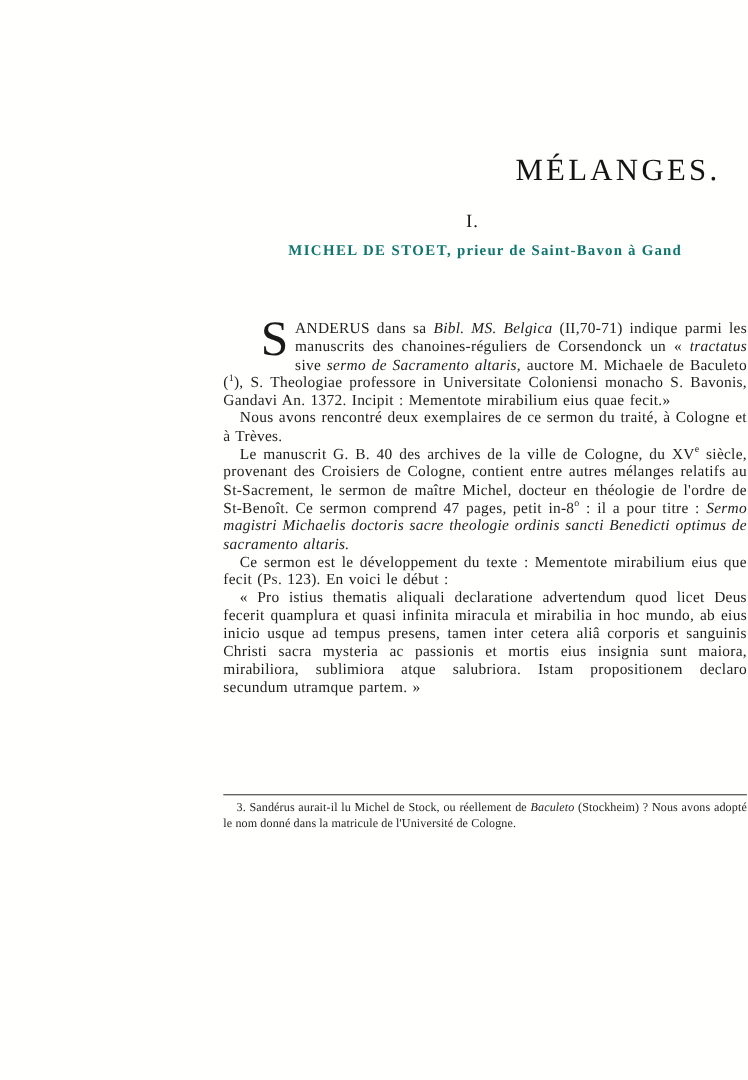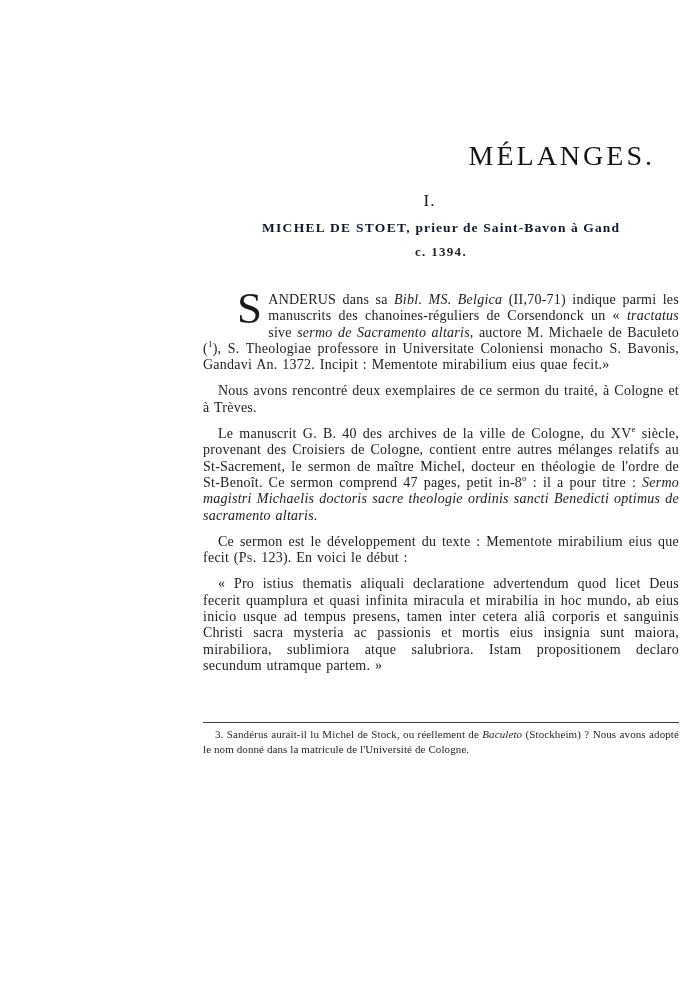--- a/index.html
+++ b/index.html
@@ -16,36 +16,36 @@
     text-align:right;font-size:28px;font-weight:normal;
     letter-spacing:3px;color:#141414;
   }
   .section-no{
     position:absolute;top:191px;left:192px;width:475px;
     text-align:center;font-size:17px;color:#1a1a1a;letter-spacing:1px;
   }
   .subtitle{
     position:absolute;top:220px;left:203px;width:476px;
     text-align:center;font-size:13.5px;font-weight:bold;
-    letter-spacing:0.7px;color:#0f172a;
+    letter-spacing:0.7px;color:#0f766e;
   }
   .sub-name{letter-spacing:1.3px;}
   .sub-rest{letter-spacing:1.1px;}
   .sub-date{
     position:absolute;top:244px;left:203px;width:476px;
     text-align:center;font-size:13px;font-weight:bold;letter-spacing:1.3px;
   }
   .body-text{
     position:absolute;top:292px;left:203px;width:476px;
     font-size:14px;line-height:16.3px;
     text-align:justify;letter-spacing:0.25px;word-spacing:1px;
     color:#202020;
   }
   .para{margin:0;padding:0;}
-  .para.indent{text-indent:15px;margin-top:10px;}
+  .para.indent{text-indent:15px;}
   .dropcap{
     float:left;
     font-size:45px;line-height:33px;height:33px;
     margin-left:34px;margin-right:6px;
     color:#1a1a1a;
   }
   .seg-p{}
   .seg-i{font-style:italic;}
   .seg-sup{vertical-align:super;font-size:9px;line-height:0;}
   .seg-sc{font-variant:small-caps;}
@@ -66,21 +66,20 @@
 <div class="page">
 
   <h1 class="title">MÉLANGES.</h1>
 
   <div class="section-no">I.</div>
 
   <div class="subtitle">
     <span class="sub-name">MICHEL DE STOET,</span><span class="sub-rest"> prieur de Saint-Bavon à Gand</span>
   </div>
 
-  <div class="sub-date">c. 1394.</div>
 
   <div class="body-text">
     <p class="para"><span class="dropcap">S</span><span class="seg-p">ANDERUS dans sa </span><span class="seg-i">Bibl. MS. Belgica</span><span class="seg-p"> (II,70-71) indique parmi les manuscrits des chanoines-réguliers de Corsendonck un « </span><span class="seg-i">tractatus</span><span class="seg-p"> sive </span><span class="seg-i">sermo de Sacramento altaris</span><span class="seg-p">, auctore M. Michaele de Baculeto (</span><span class="seg-sup">1</span><span class="seg-p">), S. Theologiae professore in Universitate Coloniensi monacho S. Bavonis, Gandavi An. 1372. Incipit : Mementote mirabilium eius quae fecit.»</span></p>
     <p class="para indent"><span class="seg-p">Nous avons rencontré deux exemplaires de ce sermon du traité, à Cologne et à Trèves.</span></p>
     <p class="para indent"><span class="seg-p">Le manuscrit G. B. 40 des archives de la ville de Cologne, du XV</span><span class="seg-sup">e</span><span class="seg-p"> siècle, provenant des Croisiers de Cologne, contient entre autres mélanges relatifs au St-Sacrement, le sermon de maître Michel, docteur en théologie de l'ordre de St-Benoît. Ce sermon comprend 47 pages, petit in-8</span><span class="seg-sup">o</span><span class="seg-p"> : il a pour titre : </span><span class="seg-i">Sermo magistri Michaelis doctoris sacre theologie ordinis sancti Benedicti optimus de sacramento altaris.</span></p>
     <p class="para indent"><span class="seg-p">Ce sermon est le développement du texte : Mementote mirabilium eius que fecit (</span><span class="seg-sc">Ps</span><span class="seg-p">. 123). En voici le début :</span></p>
     <p class="para indent"><span class="seg-p">« Pro istius thematis aliquali declaratione advertendum quod licet Deus fecerit quamplura et quasi infinita miracula et mirabilia in hoc mundo, ab eius inicio usque ad tempus presens, tamen inter cetera aliâ corporis et sanguinis Christi sacra mysteria ac passionis et mortis eius insignia sunt maiora, mirabiliora, sublimiora atque salubriora. Istam propositionem declaro secundum utramque partem. »</span></p>
   </div>
 
   <div class="footnote-rule"></div>

